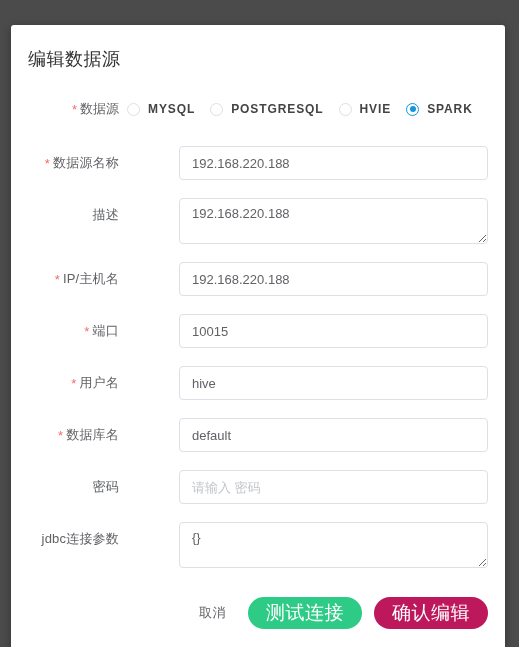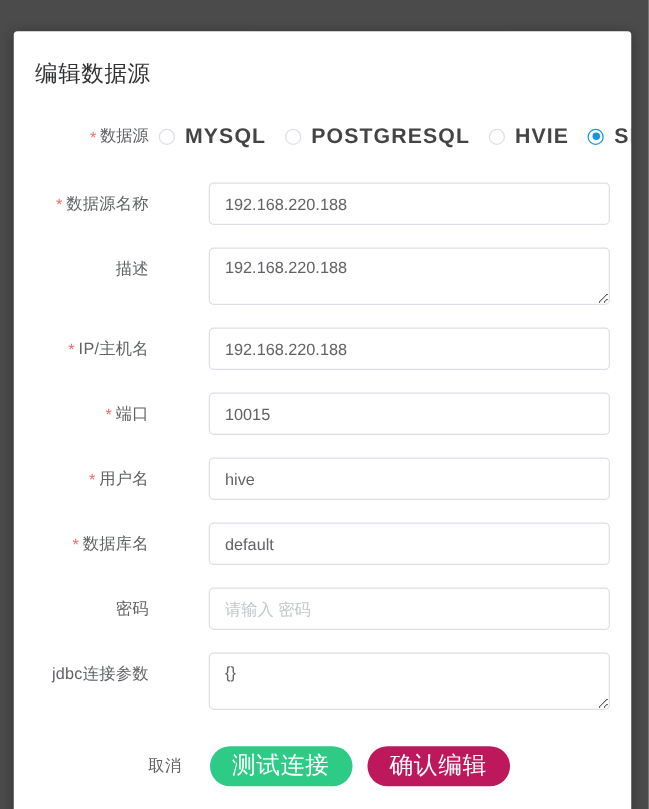--- a/index.html
+++ b/index.html
@@ -39,20 +39,21 @@
     position: absolute;
     left: 0;
     top: 74px;
     width: 494px;
   }
   .form-row {
     position: relative;
     display: flex;
     align-items: flex-start;
     margin-bottom: 18px;
+    gap: 12px;
   }
   .form-label {
     width: 116px;
     min-width: 116px;
     text-align: right;
     font-size: 13px;
     color: #606266;
     line-height: 34px;
     padding-right: 8px;
     box-sizing: border-box;
@@ -155,35 +156,36 @@
     position: absolute;
     left: 2.5px;
     top: 2.5px;
     width: 6px;
     height: 6px;
     border-radius: 50%;
     background: #1296db;
   }
   .radio-text {
     margin-left: 8px;
-    font-size: 17px;
+    font-size: 12px;
     color: #444444;
     font-weight: bold;
     letter-spacing: 0.9px;
     white-space: nowrap;
   }
   
   .footer-row {
     position: absolute;
     left: 0;
     bottom: 22px;
     width: 494px;
     display: flex;
-    justify-content: center;
+    justify-content: flex-end;
     align-items: center;
+    padding-right: 17px;
     box-sizing: border-box;
   }
   .btn-text {
     font-size: 13px;
     color: #606266;
     background: transparent;
     border: none;
     padding: 8px 10px;
     cursor: pointer;
     font-family: "Liberation Sans", "DejaVu Sans", sans-serif;

